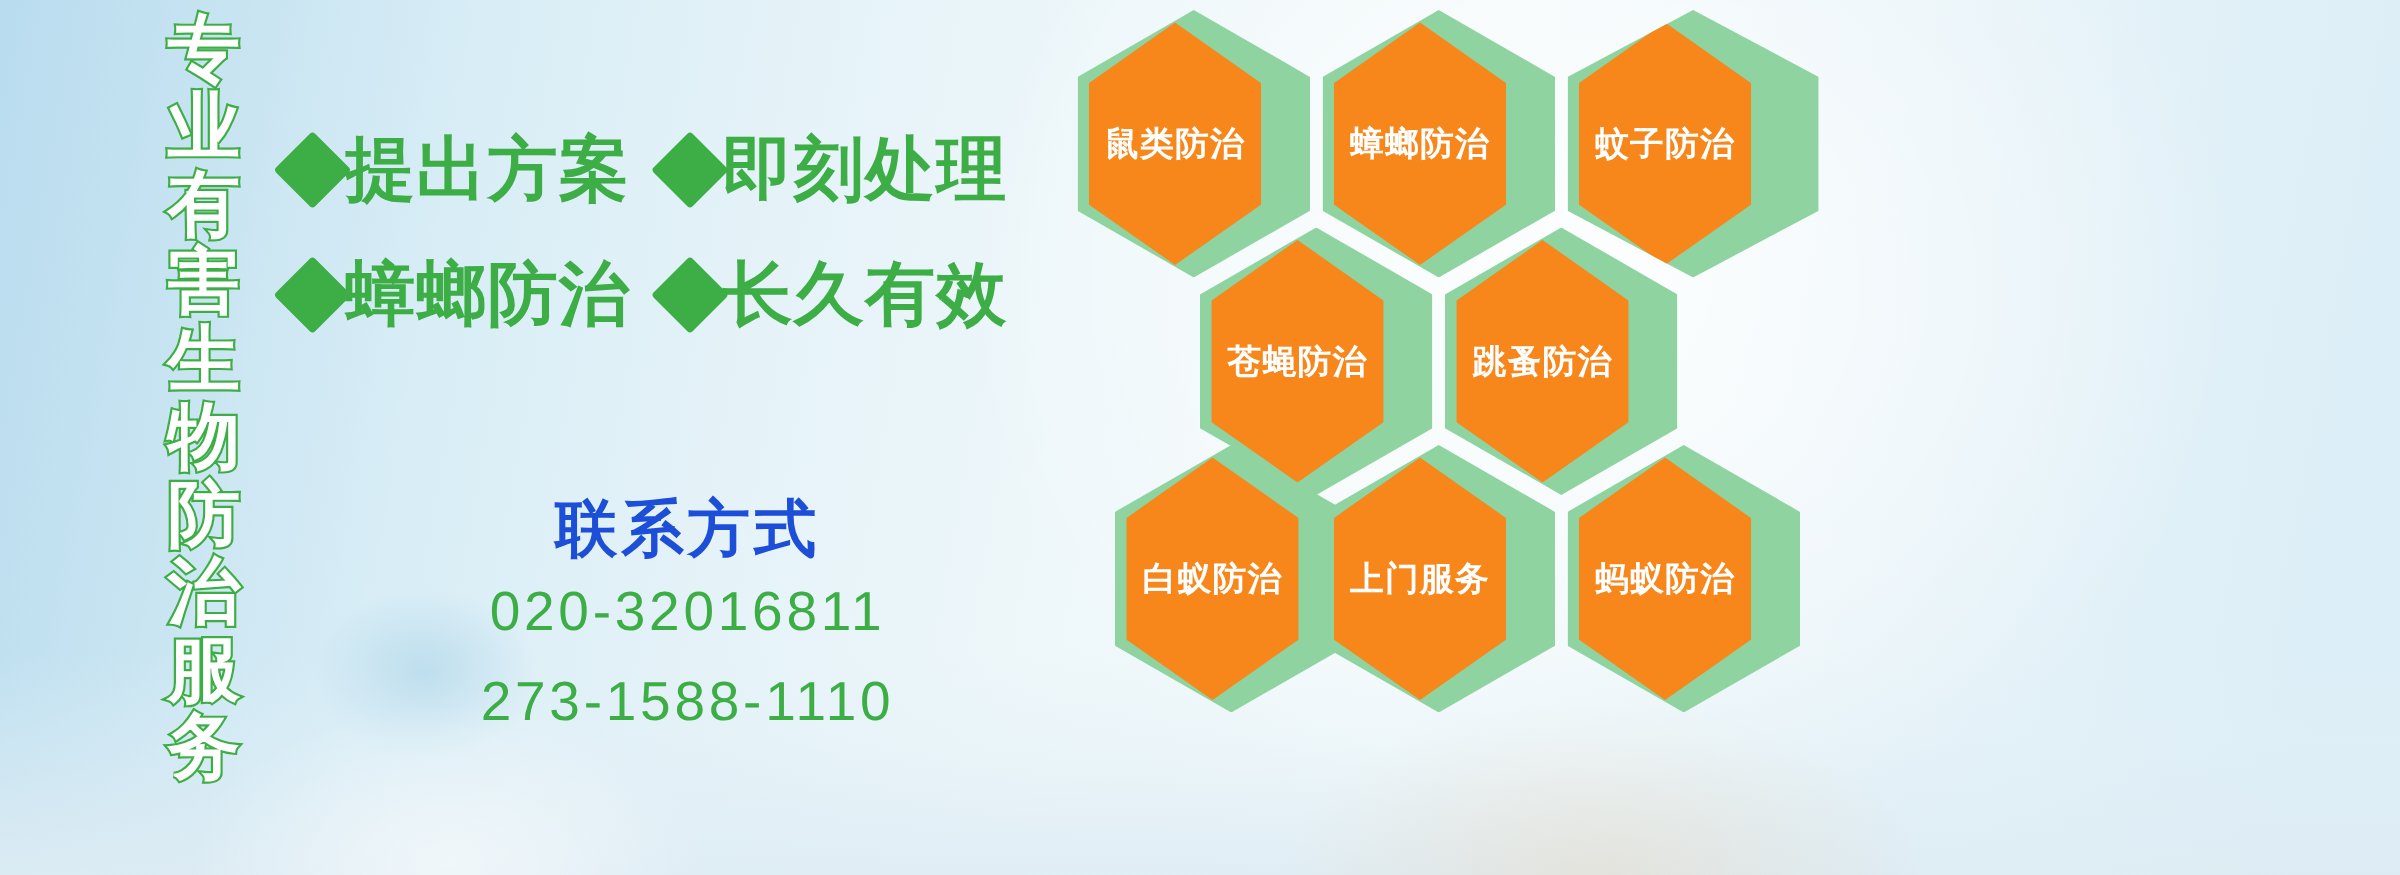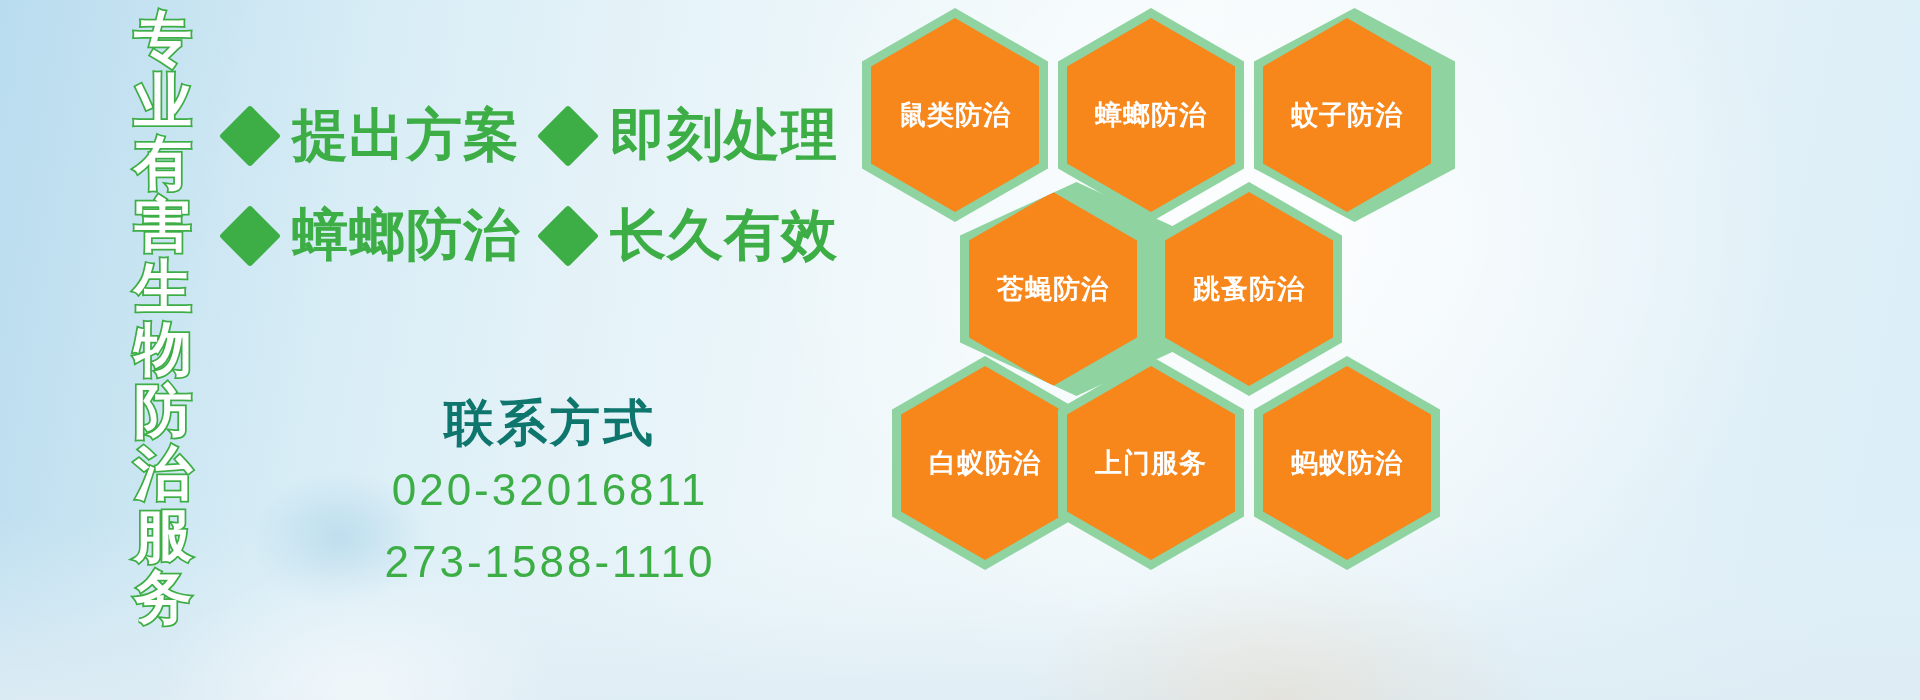--- a/index.html
+++ b/index.html
@@ -121,42 +121,42 @@
   }
   .diamond {
     width: 44px;
     height: 44px;
     background: #3cae45;
     transform: rotate(45deg);
     border-radius: 3px;
     flex: 0 0 auto;
   }
   .feature-label {
-    margin-left: 20px;
+    margin-left: 4px;
     font-size: 56px;
     font-weight: bold;
     color: #3cae45;
     letter-spacing: 1px;
     white-space: nowrap;
     font-family: Liberation Sans, sans-serif;
   }
   .feature-gap { width: 26px; }
 
   
   #contact {
     position: absolute;
     left: 230px;
     top: 392px;
     width: 640px;
     text-align: center;
   }
   #contact-heading {
     font-size: 50px;
     font-weight: bold;
-    color: #0f766e;
+    color: #1d4ed8;
     letter-spacing: 3px;
     font-family: "DejaVu Sans", "Liberation Sans", sans-serif;
     line-height: 62px;
   }
   .phone {
     font-size: 44px;
     color: #3cae45;
     letter-spacing: 3px;
     line-height: 72px;
     font-family: Liberation Sans, sans-serif;
@@ -178,21 +178,21 @@
     align-items: center;
     justify-content: center;
     background: #8fd3a0;
     -webkit-clip-path: polygon(50% 0%, 100% 25%, 100% 75%, 50% 100%, 0% 75%, 0% 25%);
     clip-path: polygon(50% 0%, 100% 25%, 100% 75%, 50% 100%, 0% 75%, 0% 25%);
   }
   .hex-inner {
     position: absolute;
     left: 9px;
     top: 10px;
-    width: 168px;
+    width: 138px;
     height: 194px;
     background: #f7861b;
     -webkit-clip-path: polygon(50% 0%, 100% 25%, 100% 75%, 50% 100%, 0% 75%, 0% 25%);
     clip-path: polygon(50% 0%, 100% 25%, 100% 75%, 50% 100%, 0% 75%, 0% 25%);
     display: flex;
     align-items: center;
     justify-content: center;
   }
   .hex-label {
     position: relative;
@@ -277,21 +277,21 @@
         <span class="hex-label">蟑螂防治</span>
       </div>
     </div>
 
     <div class="hex" style="left:392px; top:8px;padding-left:15px;">
       <div class="hex-inner">
         <span class="hex-label">蚊子防治</span>
       </div>
     </div>
 
-    <div class="hex" style="left:98px;  top:182px;padding-left:47px;">
+    <div class="hex" style="left:98px;  top:182px;">
       <div class="hex-inner">
         <span class="hex-label">苍蝇防治</span>
       </div>
     </div>
 
     <div class="hex" style="left:294px; top:182px;">
       <div class="hex-inner">
         <span class="hex-label">跳蚤防治</span>
       </div>
     </div>

